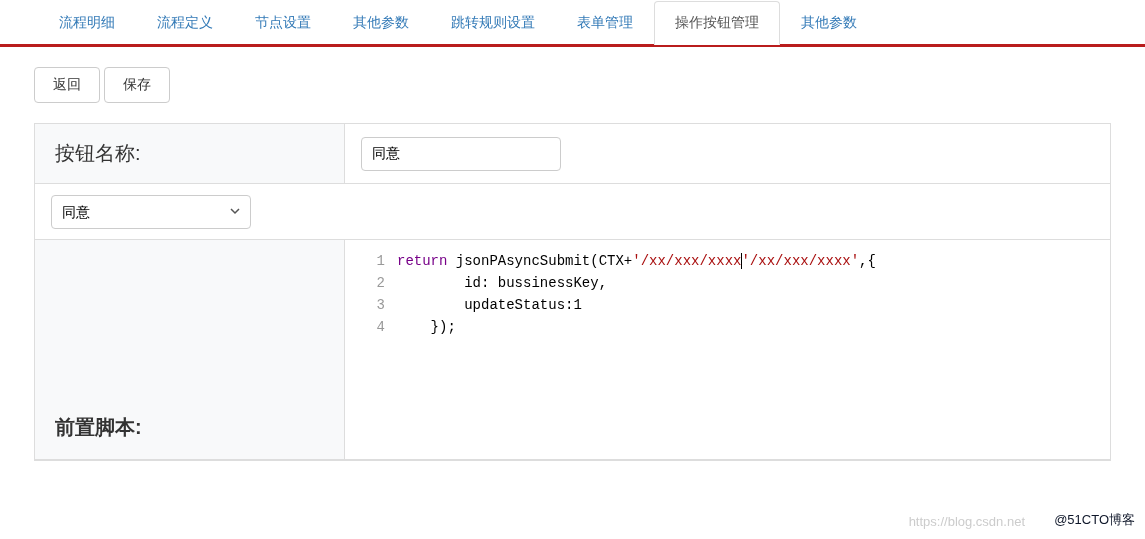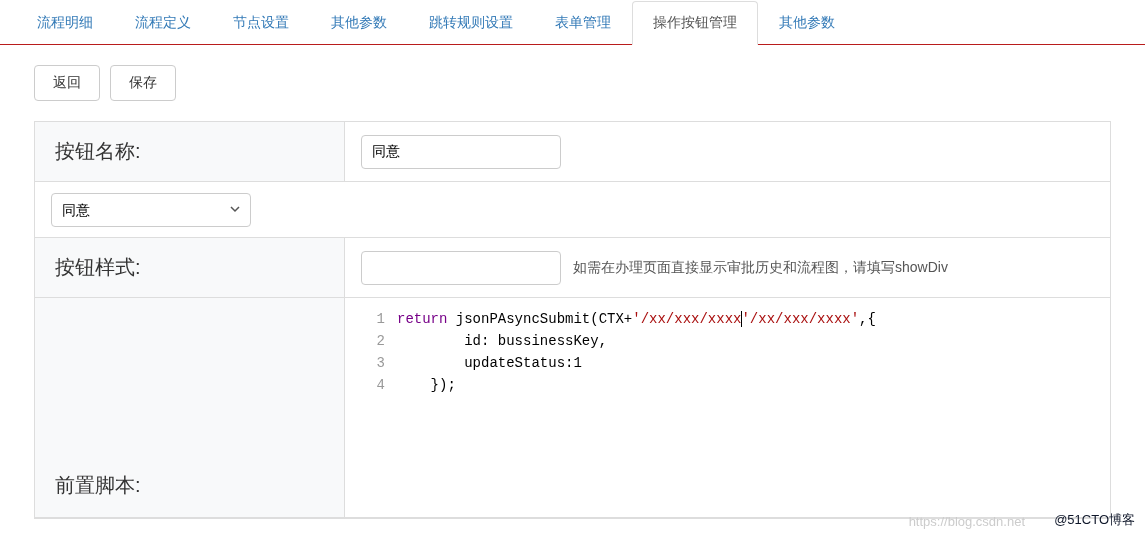--- a/index.html
+++ b/index.html
@@ -12,43 +12,43 @@
       font-size: 14px;
       color: #333;
       background: #fff;
       width: 1145px;
       height: 539px;
       overflow: hidden;
       position: relative;
     }
     .tabs {
       display: flex;
-      border-bottom: 1px solid #b91c1c;
-      padding-left: 16px;
+      border-bottom: 3px solid #b91c1c;
+      padding-left: 38px;
     }
     .tab {
       padding: 12px 20px;
       color: #337ab7;
       cursor: pointer;
       border: 1px solid transparent;
       border-bottom: none;
       position: relative;
       top: 1px;
     }
     .tab.active {
       color: #555;
       background: #fff;
       border-color: #ddd;
       border-bottom: 1px solid #fff;
       border-radius: 4px 4px 0 0;
     }
     .toolbar {
       padding: 20px 0 20px 34px;
       display: flex;
-      gap: 10px;
+      gap: 4px;
     }
     .btn {
       padding: 8px 18px;
       border: 1px solid #ccc;
       background: #fff;
       border-radius: 4px;
       cursor: pointer;
       font-size: 14px;
       color: #333;
     }
@@ -72,20 +72,21 @@
       background: #f8f9fa;
       color: #333;
       font-size: 20px;
       border-right: 1px solid #ddd;
       display: flex;
       align-items: center;
     }
     .form-row.tall .form-label {
       align-items: flex-end;
       padding-bottom: 18px;
+      font-weight: bold;
     }
     .form-control-wrap {
       flex: 1;
       padding: 10px 16px;
       display: flex;
       align-items: center;
       gap: 12px;
     }
     .form-input {
       width: 200px;
@@ -208,27 +209,20 @@
         </select>
         <span class="select-caret">
           <svg width="12" height="12" viewBox="0 0 12 12">
               <path d="M2 4 L6 8 L10 4" stroke="#555" stroke-width="1.5" fill="none"></path>
             </svg>
         </span>
       </div>
     </div>
   </div>
 
-  <div class="form-row">
-    <div class="form-label">按钮样式:</div>
-    <div class="form-control-wrap">
-      <input class="form-input" type="text" value="" style="">
-      <span class="hint-text">如需在办理页面直接显示审批历史和流程图，请填写showDiv</span>
-    </div>
-  </div>
 
   <div class="form-row tall">
     <div class="form-label">前置脚本:</div>
     <div class="code-editor-wrap">
       <div class="gutter">
         <div>1</div>
         <div>2</div>
         <div>3</div>
         <div>4</div>
       </div>

